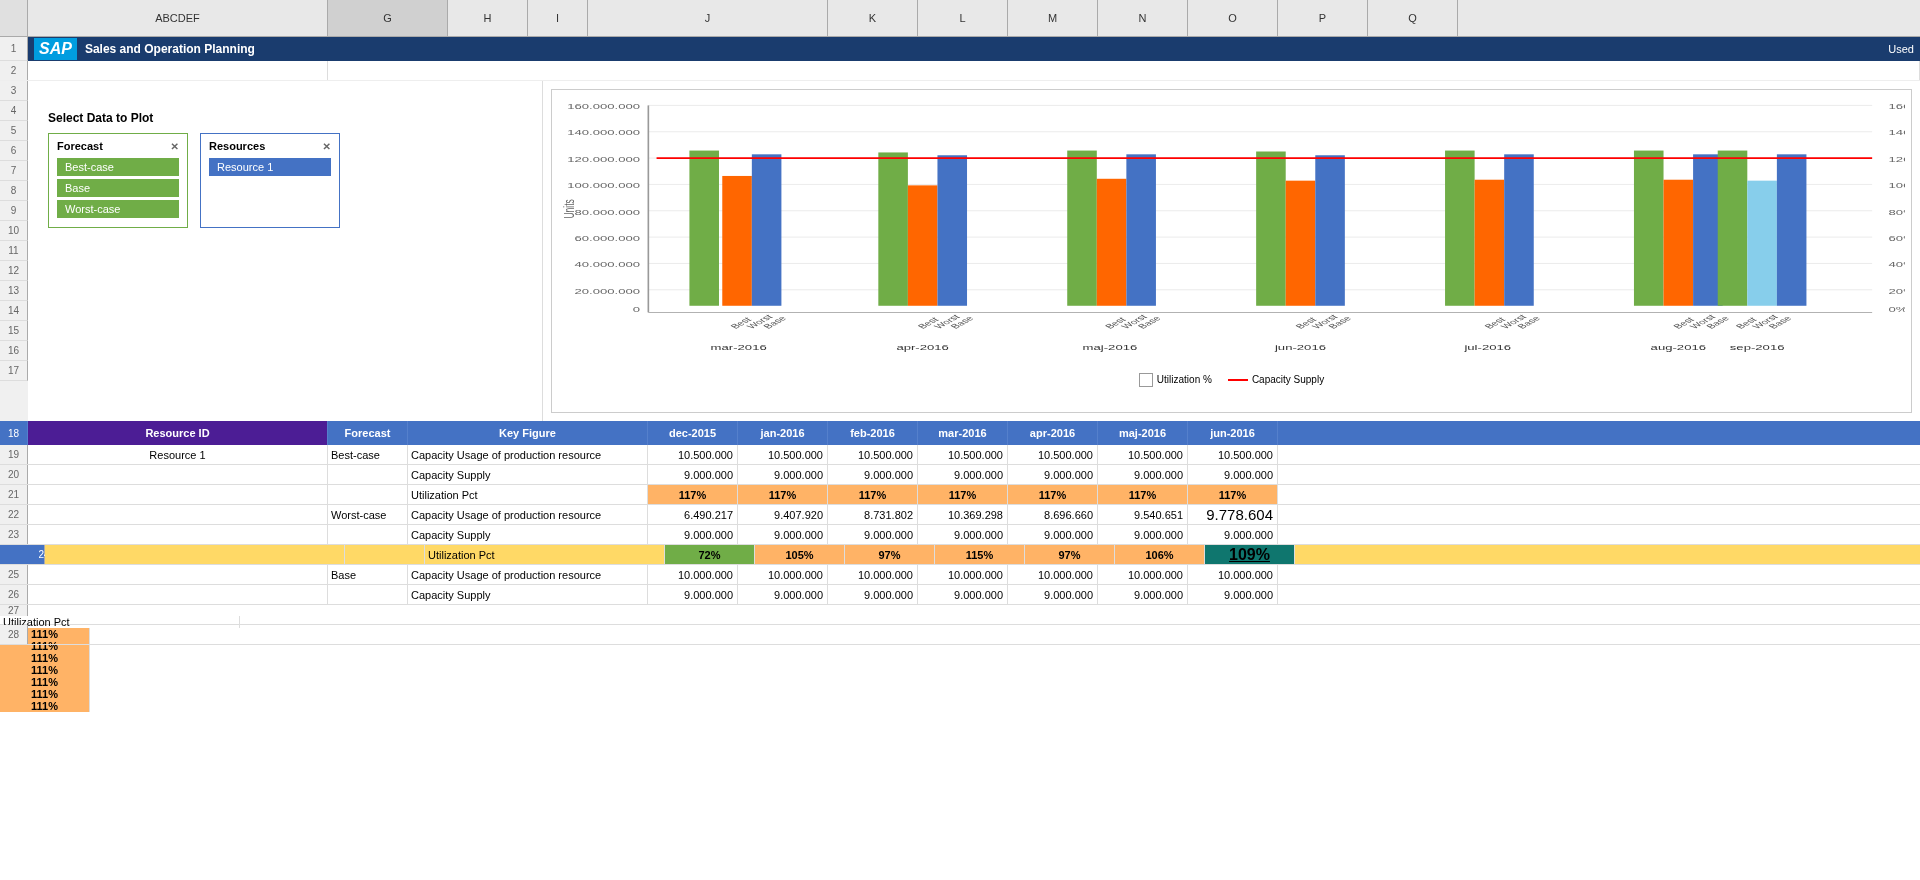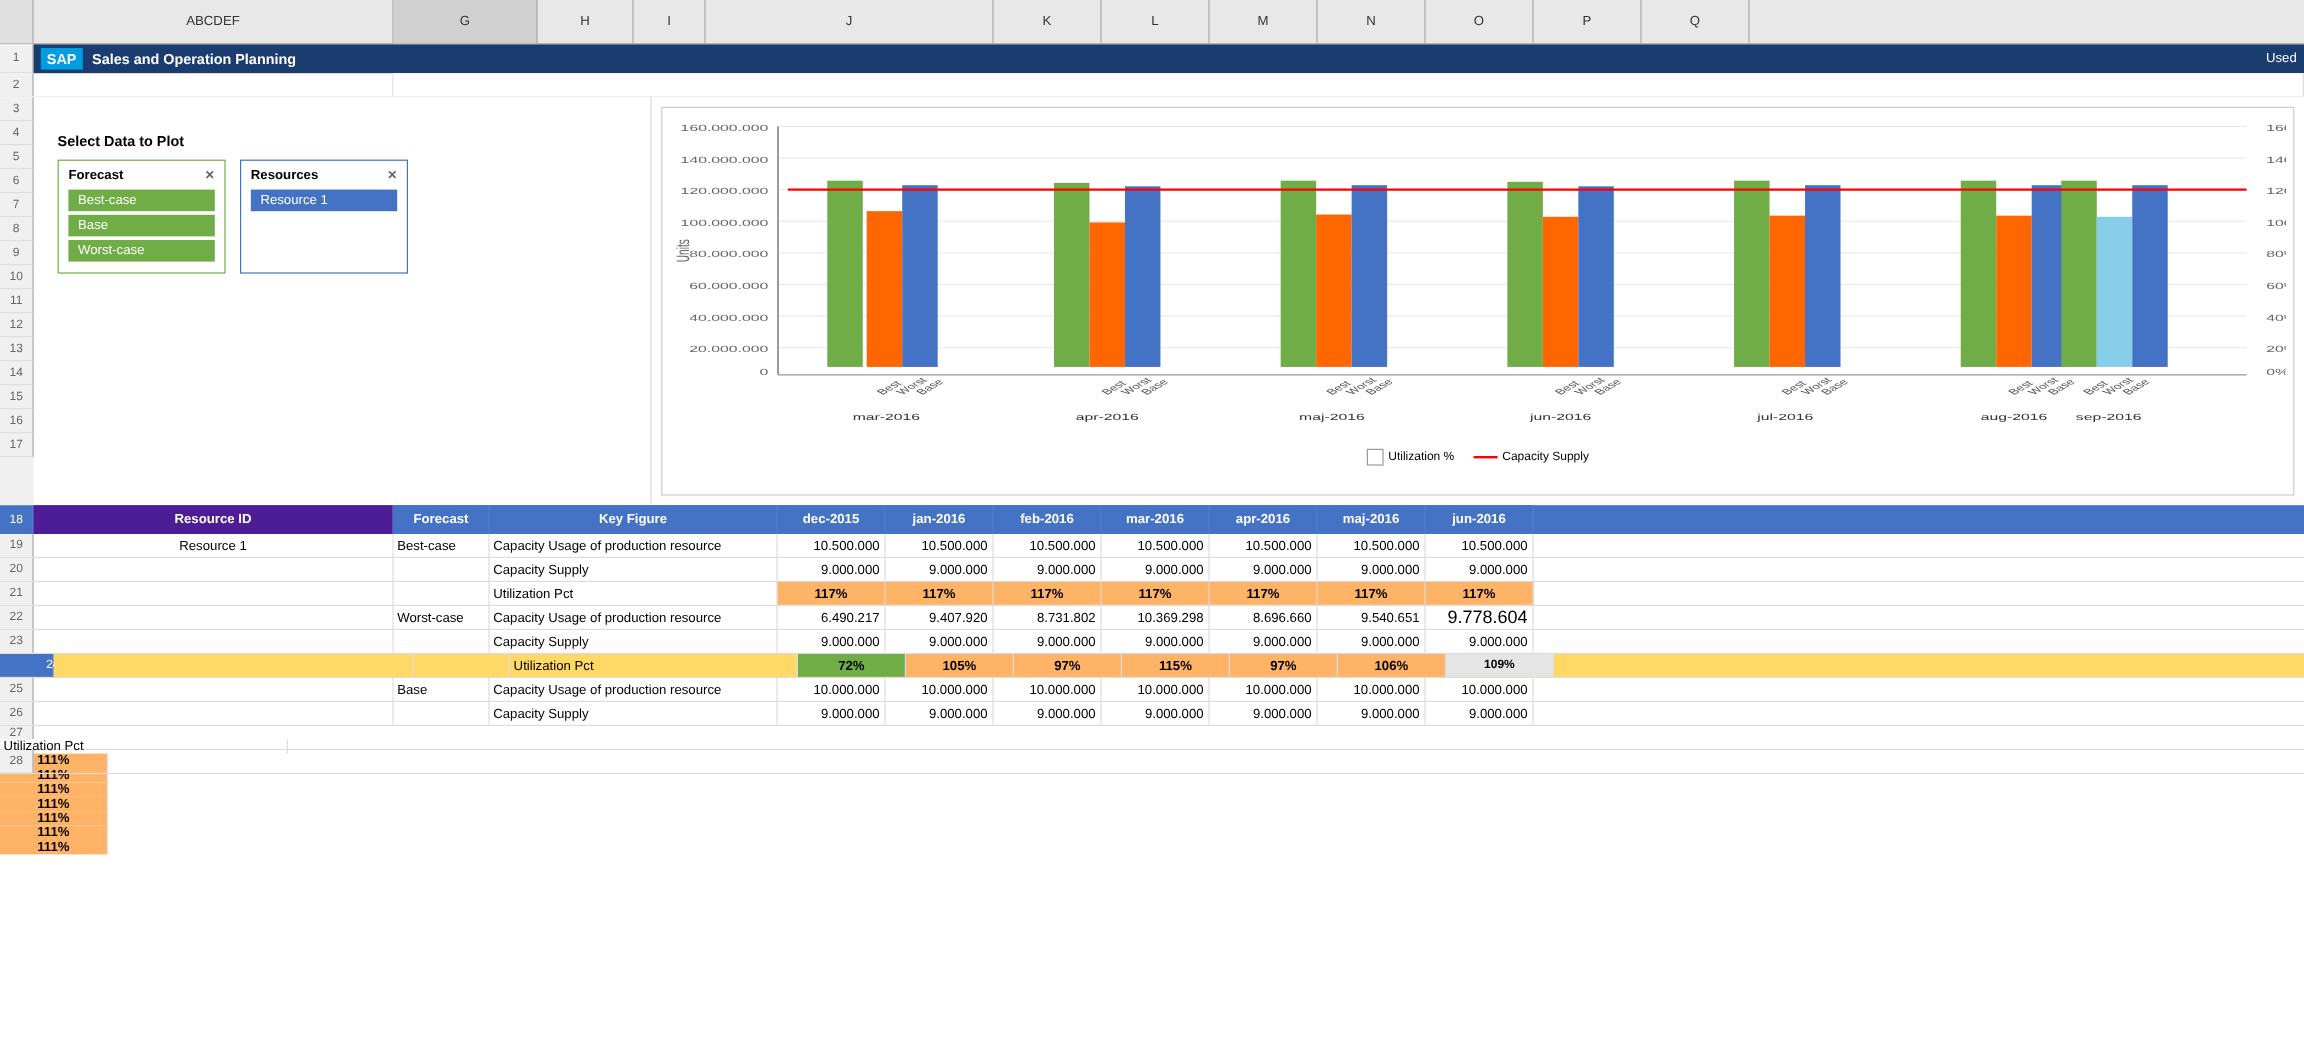--- a/index.html
+++ b/index.html
@@ -26,21 +26,21 @@
     <div class="col-header" style="width:90px; border-right:1px solid #aaa;">M</div>
     <div class="col-header" style="width:90px; border-right:1px solid #aaa;">N</div>
     <div class="col-header" style="width:90px; border-right:1px solid #aaa;">O</div>
     <div class="col-header" style="width:90px; border-right:1px solid #aaa;">P</div>
     <div class="col-header" style="width:90px; border-right:1px solid #aaa;">Q</div>
   </div>
 
   <div style="display:flex; height:24px; flex-shrink:0;">
     <div style="width:28px; background:#f0f0f0; border-right:1px solid #aaa; border-bottom:1px solid #ddd; display:flex; align-items:center; justify-content:center; font-size:10px; color:#666;">1</div>
     <div style="flex:1; background:#1a3c6e; display:flex; align-items:center; padding:0 6px;">
-      <span style="background:#009de0; color:#fff; font-weight:bold; font-size:12px; padding:2px 5px; margin-right:8px;">SAP</span>
+      <span style="background:#009de0; color:#fff; font-weight:bold; font-size:16px; padding:2px 5px; margin-right:8px;font-style:italic;">SAP</span>
       <span style="color:#fff; font-size:12px; font-weight:bold;">Sales and Operation Planning</span>
       <span style="color:#fff; font-size:11px; margin-left:auto;">Used</span>
     </div>
   </div>
 
   <div style="display:flex; height:20px; flex-shrink:0; border-bottom:1px solid #eee;">
     <div style="width:28px; background:#f0f0f0; border-right:1px solid #aaa; display:flex; align-items:center; justify-content:center; font-size:10px; color:#666;">2</div>
     <div style="width:300px; border-right:1px solid #ddd;"></div>
     <div style="flex:1; border-right:1px solid #ddd; background:#fff;"></div>
   </div>
@@ -304,21 +304,21 @@
     <div style="width:28px; background:#4472C4; border-right:1px solid #aaa; display:flex; align-items:center; justify-content:center; font-size:10px; color:#fff;padding-left:44px;">24</div>
     <div style="width:300px; border-right:1px solid #ddd; background:#FFD966;"></div>
     <div style="width:80px; border-right:1px solid #ddd; background:#FFD966;"></div>
     <div style="width:240px; border-right:1px solid #ddd; display:flex; align-items:center; padding:0 3px; font-size:11px; background:#FFD966;">Utilization Pct</div>
     <div style="width:90px; border-right:1px solid #ddd; display:flex; align-items:center; justify-content:center; padding:0 4px; font-size:11px; background:#70AD47; font-weight:bold;">72%</div>
     <div style="width:90px; border-right:1px solid #ddd; display:flex; align-items:center; justify-content:center; padding:0 4px; font-size:11px; background:#FFB366; font-weight:bold;">105%</div>
     <div style="width:90px; border-right:1px solid #ddd; display:flex; align-items:center; justify-content:center; padding:0 4px; font-size:11px; background:#FFB366; font-weight:bold;">97%</div>
     <div style="width:90px; border-right:1px solid #ddd; display:flex; align-items:center; justify-content:center; padding:0 4px; font-size:11px; background:#FFB366; font-weight:bold;">115%</div>
     <div style="width:90px; border-right:1px solid #ddd; display:flex; align-items:center; justify-content:center; padding:0 4px; font-size:11px; background:#FFB366; font-weight:bold;">97%</div>
     <div style="width:90px; border-right:1px solid #ddd; display:flex; align-items:center; justify-content:center; padding:0 4px; font-size:11px; background:#FFB366; font-weight:bold;">106%</div>
-    <div style="width:90px; border-right:1px solid #ddd; display:flex; align-items:center; justify-content:center; padding:0 4px; font-size:10px; background:#e5e5e5; font-weight:bold;">109%</div>
+    <div style="width:90px; border-right:1px solid #ddd; display:flex; align-items:center; justify-content:center; padding:0 4px; font-size:16px; background:#0f766e; font-weight:bold;text-decoration:underline;">109%</div>
   </div>
 
   <div style="display:flex; height:20px; flex-shrink:0; border-bottom:1px solid #ddd;">
     <div style="width:28px; background:#f0f0f0; border-right:1px solid #aaa; display:flex; align-items:center; justify-content:center; font-size:10px; color:#666;">25</div>
     <div style="width:300px; border-right:1px solid #ddd;"></div>
     <div style="width:80px; border-right:1px solid #ddd; display:flex; align-items:center; padding:0 3px; font-size:11px;">Base</div>
     <div style="width:240px; border-right:1px solid #ddd; display:flex; align-items:center; padding:0 3px; font-size:11px;">Capacity Usage of production resource</div>
     <div style="width:90px; border-right:1px solid #ddd; display:flex; align-items:center; justify-content:flex-end; padding:0 4px; font-size:11px;">10.000.000</div>
     <div style="width:90px; border-right:1px solid #ddd; display:flex; align-items:center; justify-content:flex-end; padding:0 4px; font-size:11px;">10.000.000</div>
     <div style="width:90px; border-right:1px solid #ddd; display:flex; align-items:center; justify-content:flex-end; padding:0 4px; font-size:11px;">10.000.000</div>

